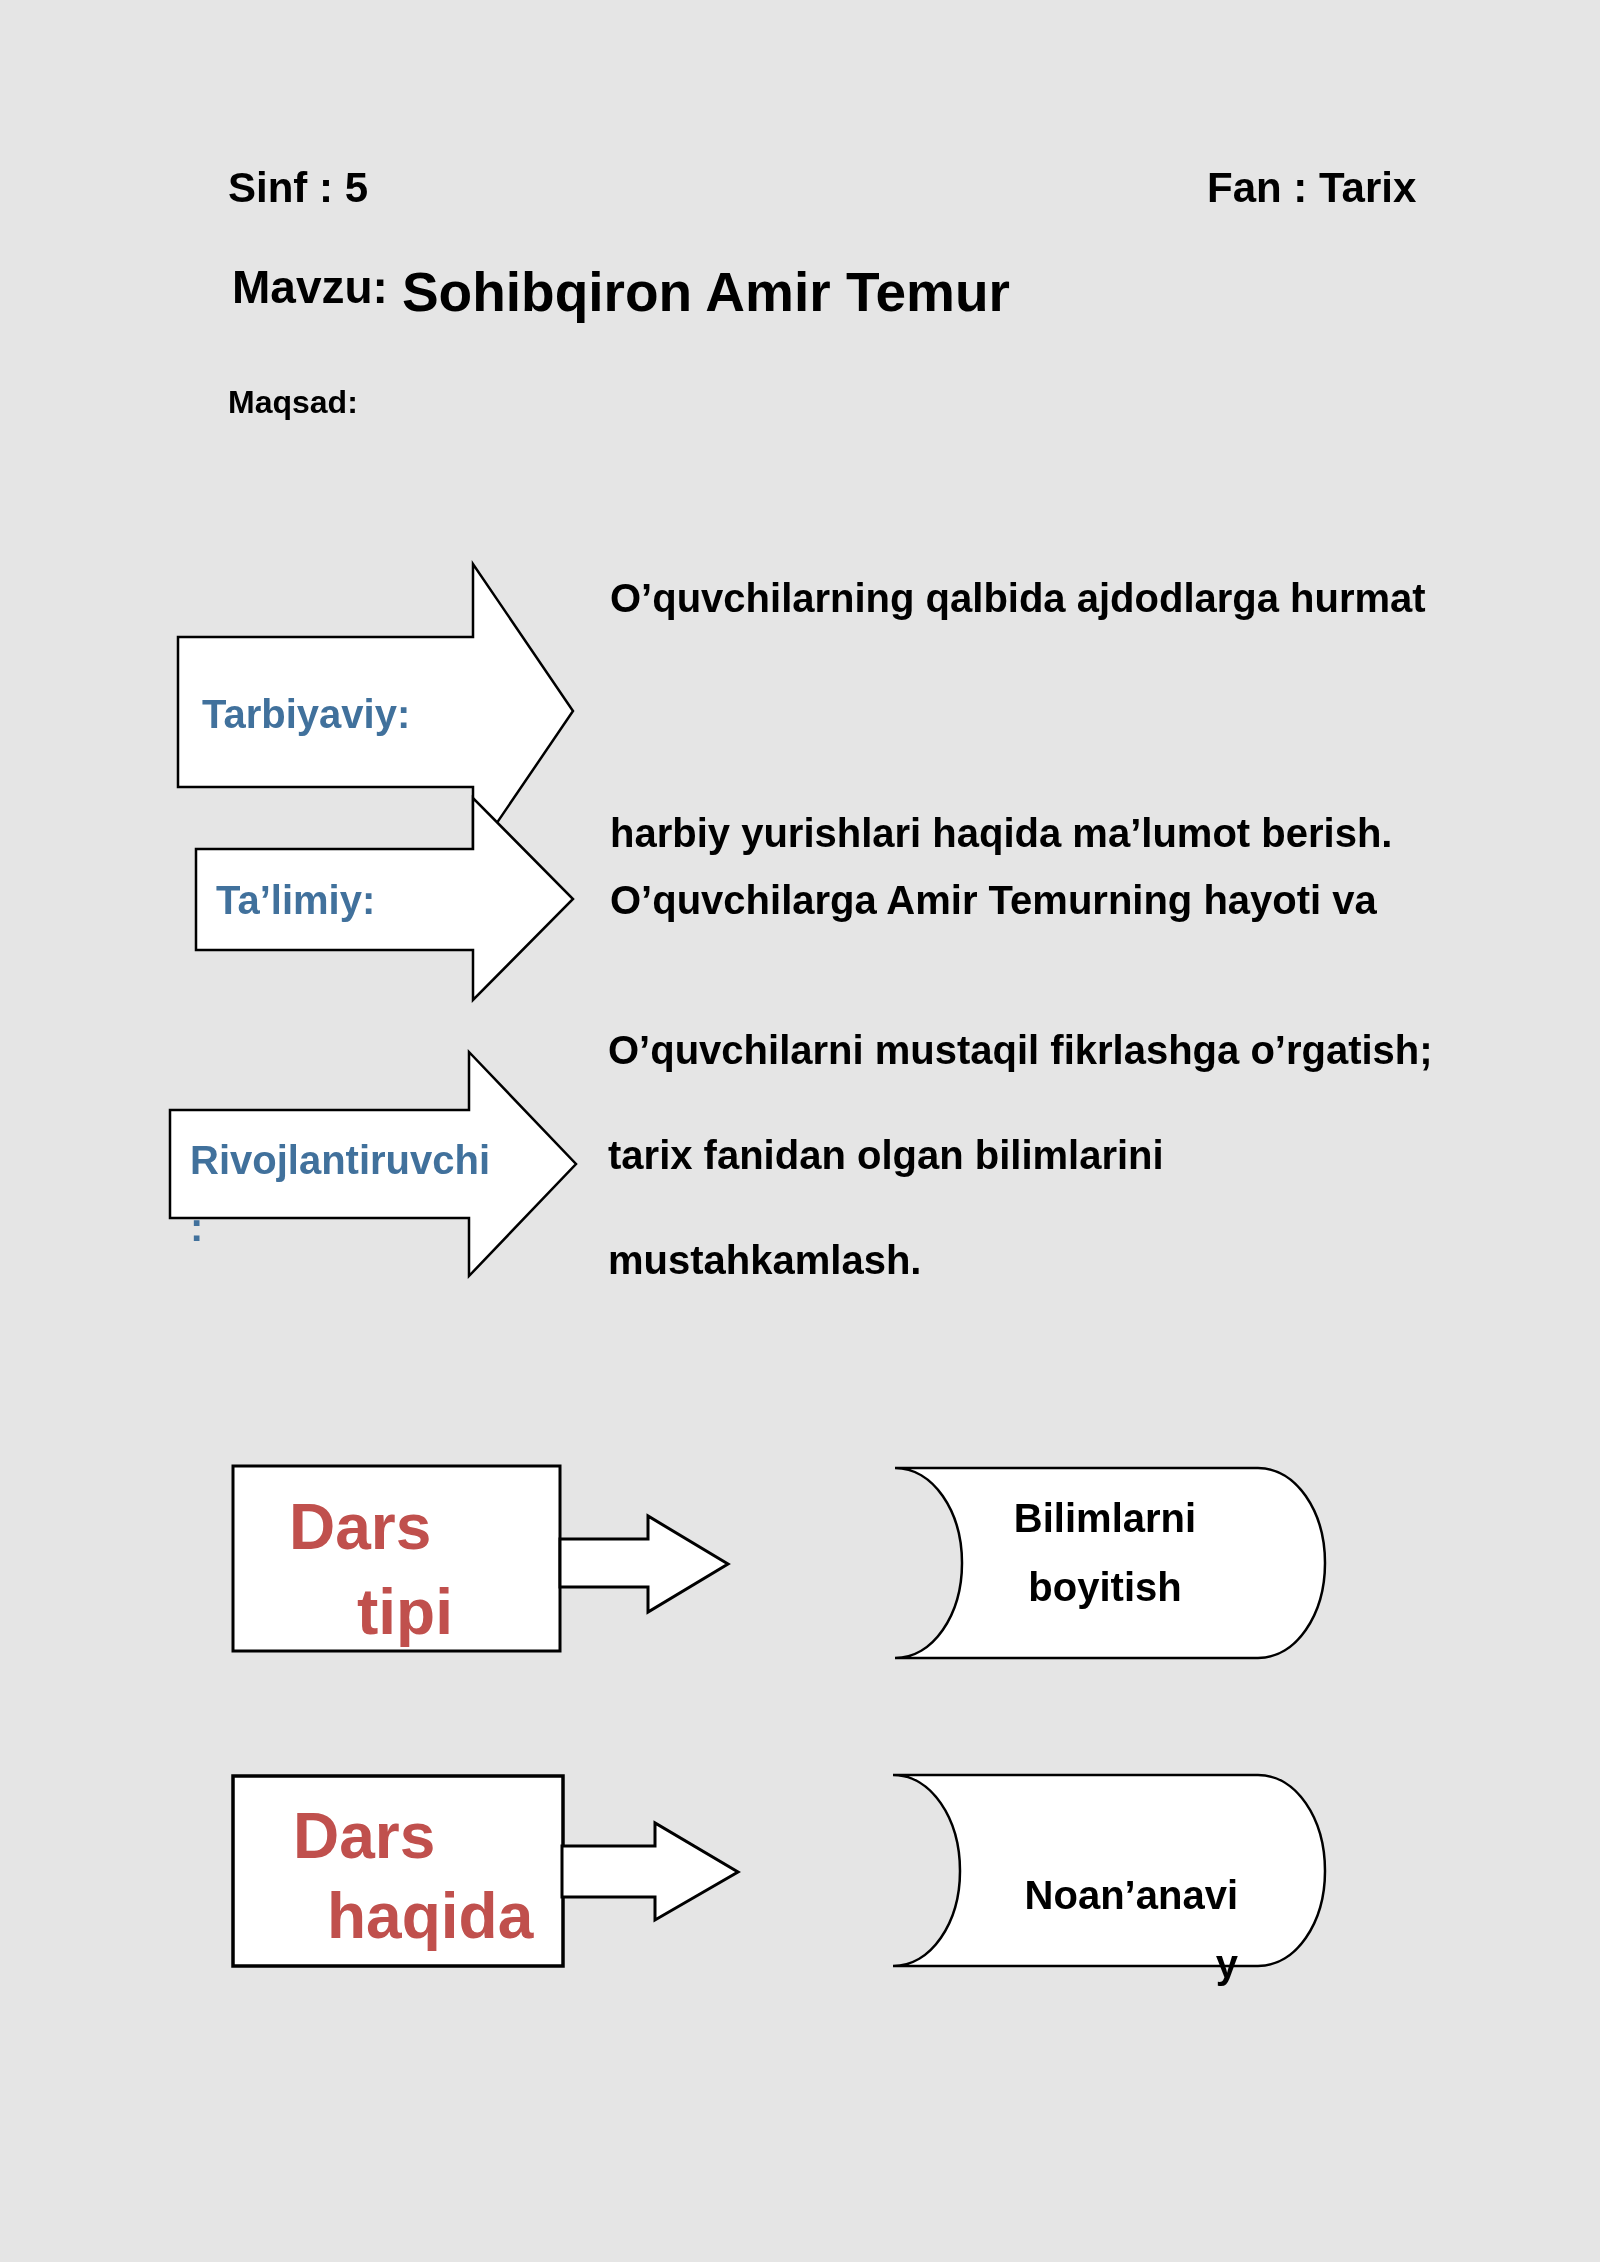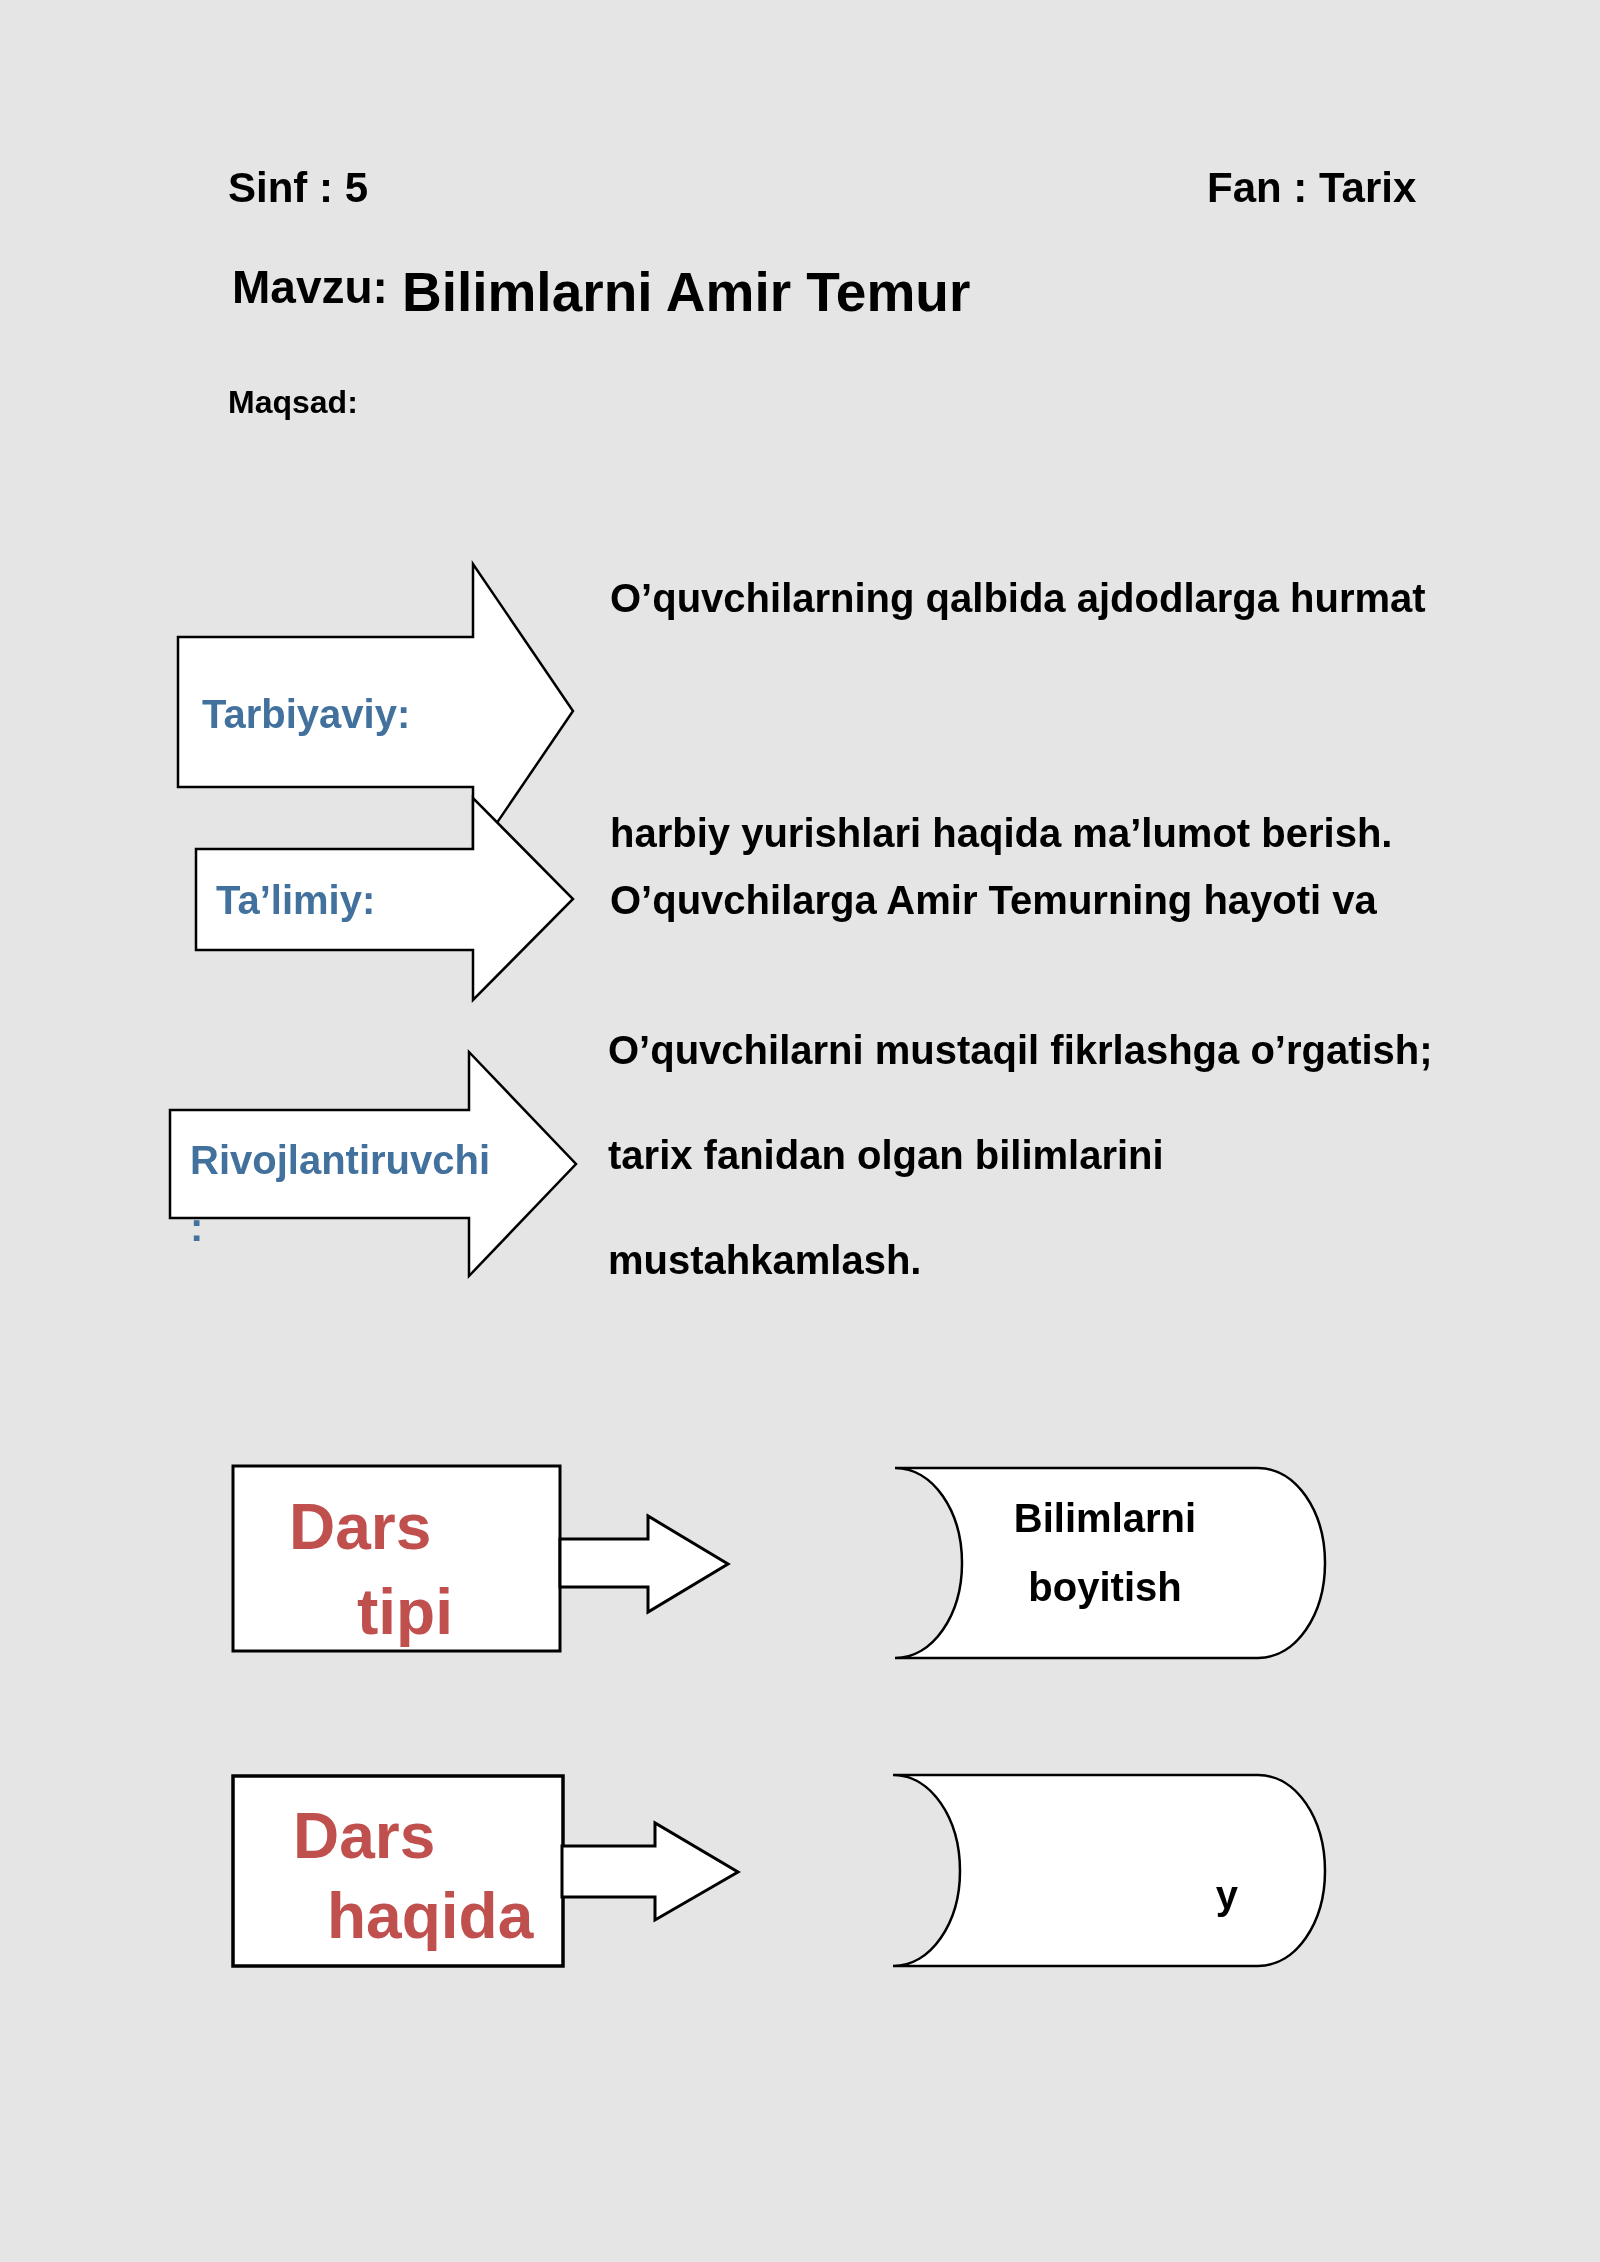--- a/index.html
+++ b/index.html
@@ -54,21 +54,21 @@
     <path class="shape" stroke-width="3" d="M562,1846 L655,1846 L655,1823 L738,1872 L655,1920 L655,1897 L562,1897 Z"></path>
 
     <path class="shape" stroke-width="2.5" d="M893,1775 L1258,1775 C1296,1775 1325,1818 1325,1871 C1325,1923 1296,1966 1258,1966 L893,1966 C931,1966 960,1923 960,1871 C960,1818 931,1775 893,1775 Z"></path>
   </svg>
 
   <div class="abs hdr" style="left:228px;top:163px;">Sinf : 5</div>
   <div class="abs hdr" style="left:1207px;top:163px;">Fan : Tarix</div>
 
   <div class="abs topic-row" style="left:232px;top:260px;">
     <span class="topic-label">Mavzu:</span>
-    <span class="topic-title">Bilimlarni Amir Temur</span>
+    <span class="topic-title">Sohibqiron Amir Temur</span>
   </div>
 
   <div class="abs maqsad" style="left:228px;top:374px;">Maqsad:</div>
 
   <div class="abs goal-label" style="left:202px;top:681px;">Tarbiyaviy:</div>
   <div class="abs goal-text lh97" style="left:610px;top:550px;">
     <div>O’quvchilarning qalbida ajdodlarga hurmat</div>
   </div>
 
   <div class="abs goal-label" style="left:216px;top:867px;">Ta’limiy:</div>
@@ -90,16 +90,17 @@
   <div class="abs red-label" style="left:289px;top:1485px;">Dars</div>
   <div class="abs red-label" style="left:357px;top:1570px;">tipi</div>
   <div class="abs cyl-text" style="left:905px;top:1484px;width:400px;text-align:center;white-space:normal;">
     <div>Bilimlarni</div>
     <div>boyitish</div>
   </div>
 
   <div class="abs red-label" style="left:293px;top:1794px;">Dars</div>
   <div class="abs red-label" style="left:327px;top:1874px;">haqida</div>
   <div class="abs cyl-text" style="left:838px;top:1861px;width:400px;text-align:right;white-space:normal;">
+    <div>Noan’anavi</div>
     <div>y</div>
   </div>
 
 </div>
 
 </body></html>

